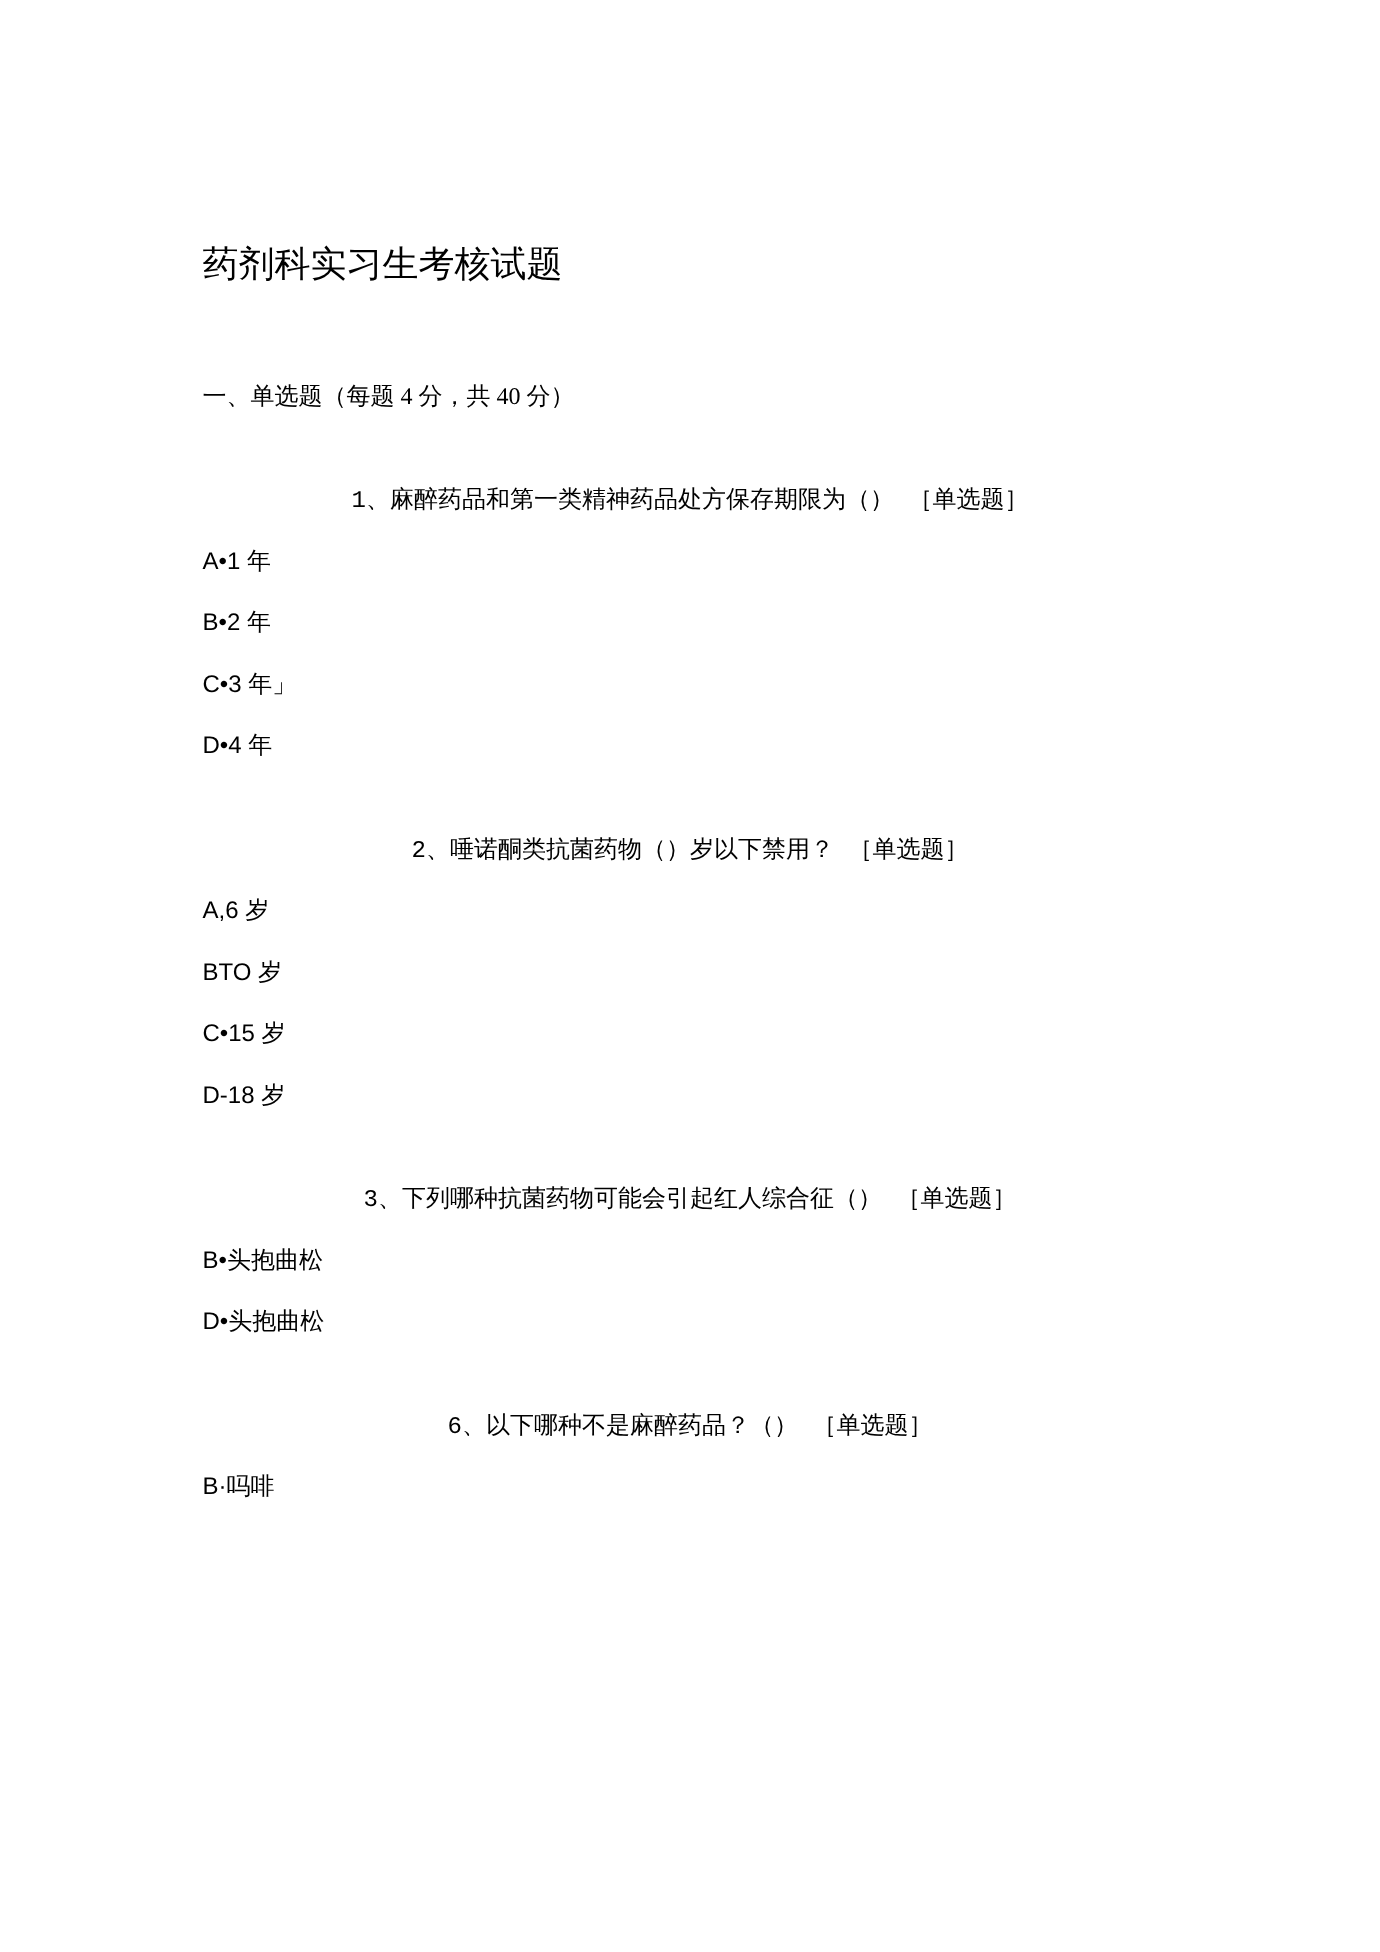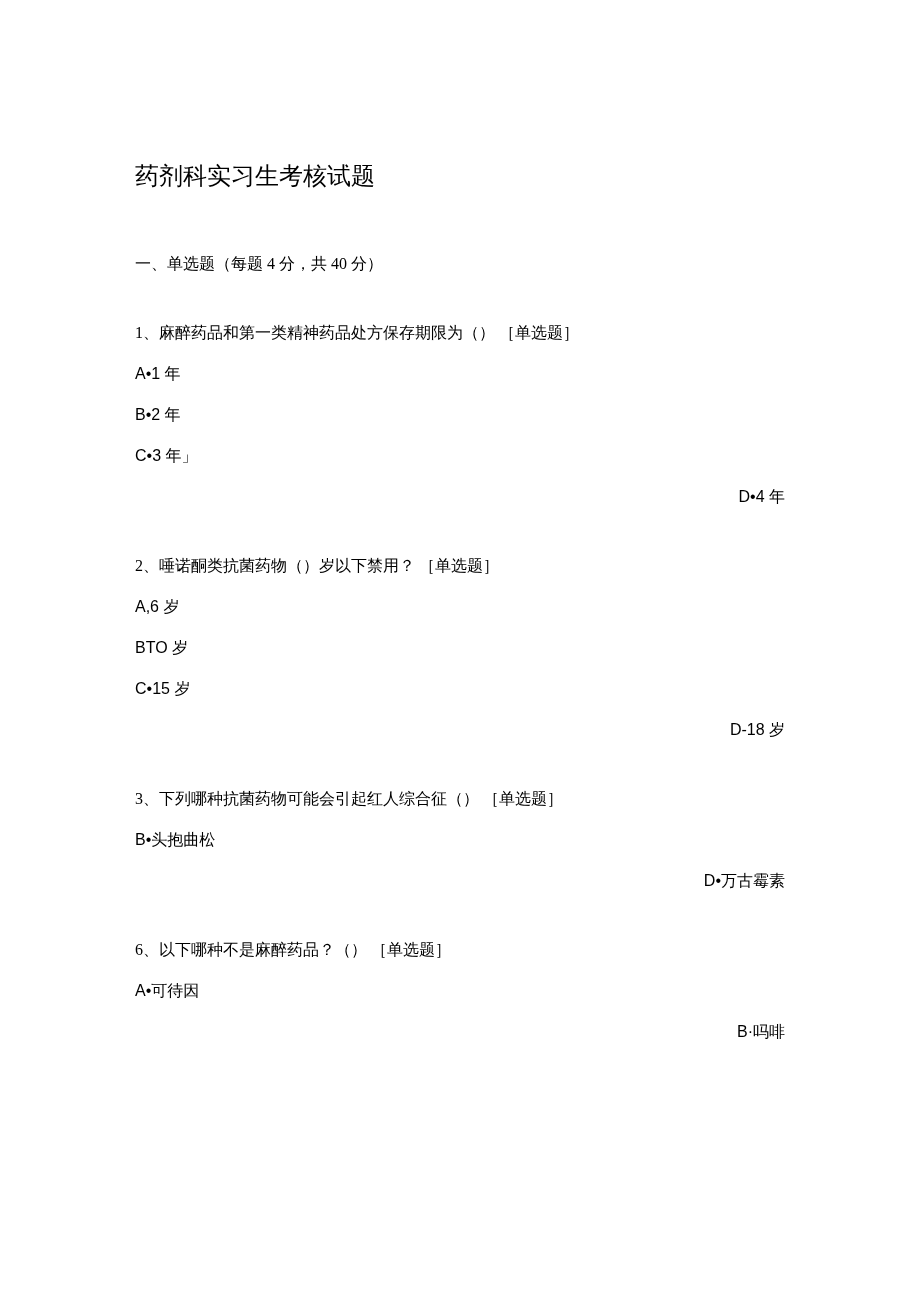--- a/index.html
+++ b/index.html
@@ -21,31 +21,31 @@
   .section-header {
     font-size: 16px;
     font-family: "SimSun", serif;
     margin-bottom: 48px;
   }
   .question {
     margin-bottom: 48px;
   }
   .question-text {
     font-size: 16px;
-    font-family: Liberation Serif, serif;
+    font-family: Liberation Mono, monospace;
     margin-bottom: 20px;
+    text-align: center;
   }
   .option {
     font-size: 16px;
     font-family: Arial, "SimSun", serif;
     margin-bottom: 20px;
   }
   .option:last-child {
     margin-bottom: 0;
-    text-align: right;
   }
 </style>
 </head>
 <body>
 
 <h1 class="title">药剂科实习生考核试题</h1>
 
 <div class="section-header">一、单选题（每题 4 分，共 40 分）</div>
 
 <div class="question">
@@ -60,20 +60,19 @@
   <div class="question-text">2、唾诺酮类抗菌药物（）岁以下禁用？ ［单选题］</div>
   <div class="option">A,6 岁</div>
   <div class="option">BTO 岁</div>
   <div class="option">C•15 岁</div>
   <div class="option">D-18 岁</div>
 </div>
 
 <div class="question">
   <div class="question-text">3、下列哪种抗菌药物可能会引起红人综合征（） ［单选题］</div>
   <div class="option">B•头抱曲松</div>
-  <div class="option">D•万古霉素</div>
+  <div class="option">D•头抱曲松</div>
 </div>
 
 <div class="question">
   <div class="question-text">6、以下哪种不是麻醉药品？（） ［单选题］</div>
-  <div class="option">A•可待因</div>
   <div class="option">B·吗啡</div>
 </div>
 
 </body></html>

